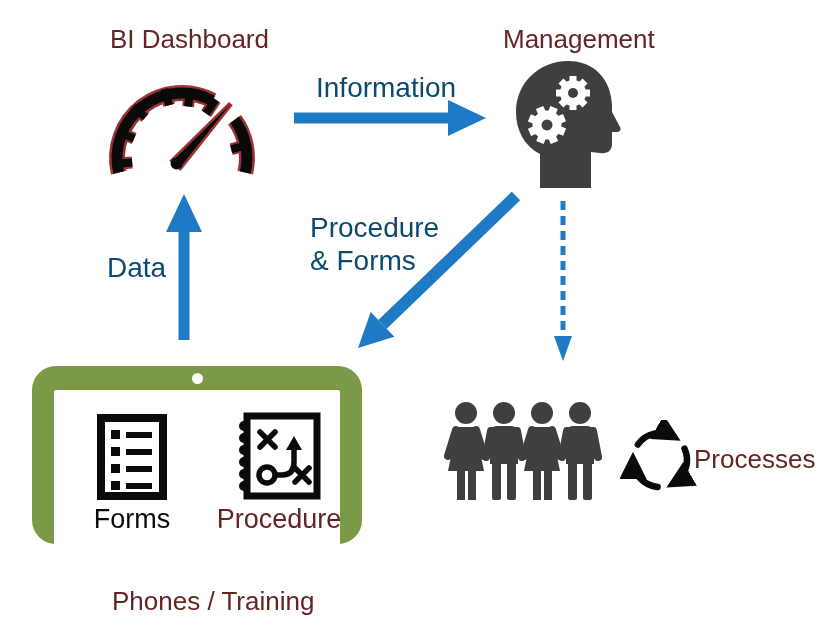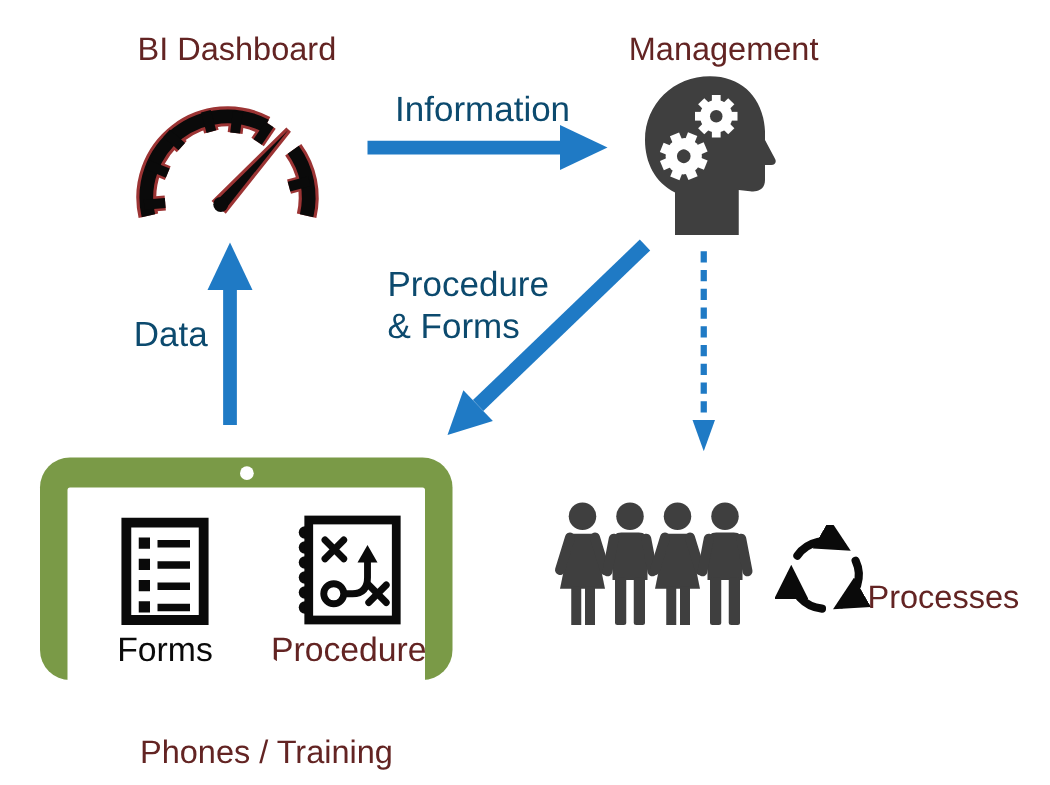--- a/index.html
+++ b/index.html
@@ -260,15 +260,15 @@
       <marker id="pm" viewBox="0 0 10 10" refX="7" refY="5" markerWidth="4.2" markerHeight="4.2" orient="auto-start-reverse">
         <path d="M0,0 L10,5 L0,10 Z" fill="#0a0a0a"></path>
       </marker>
     </defs>
     <g stroke="#0a0a0a" stroke-width="6.5" fill="none" stroke-linecap="round">
       <path d="M17.9,24.5 A27,27 0 0 1 53.5,16.6" marker-end="url(#pm)"></path>
       <path d="M64.5,28.6 A27,27 0 0 1 53.5,63.4" marker-end="url(#pm)"></path>
       <path d="M37.6,66.9 A27,27 0 0 1 13,40" marker-end="url(#pm)"></path>
     </g>
   </svg>
-  <div class="abs node-title" style="left:694px; top:444px;margin-top:18px;">Processes</div>
+  <div class="abs node-title" style="left:694px; top:444px;">Processes</div>
 
 </div>
 
 </body></html>

